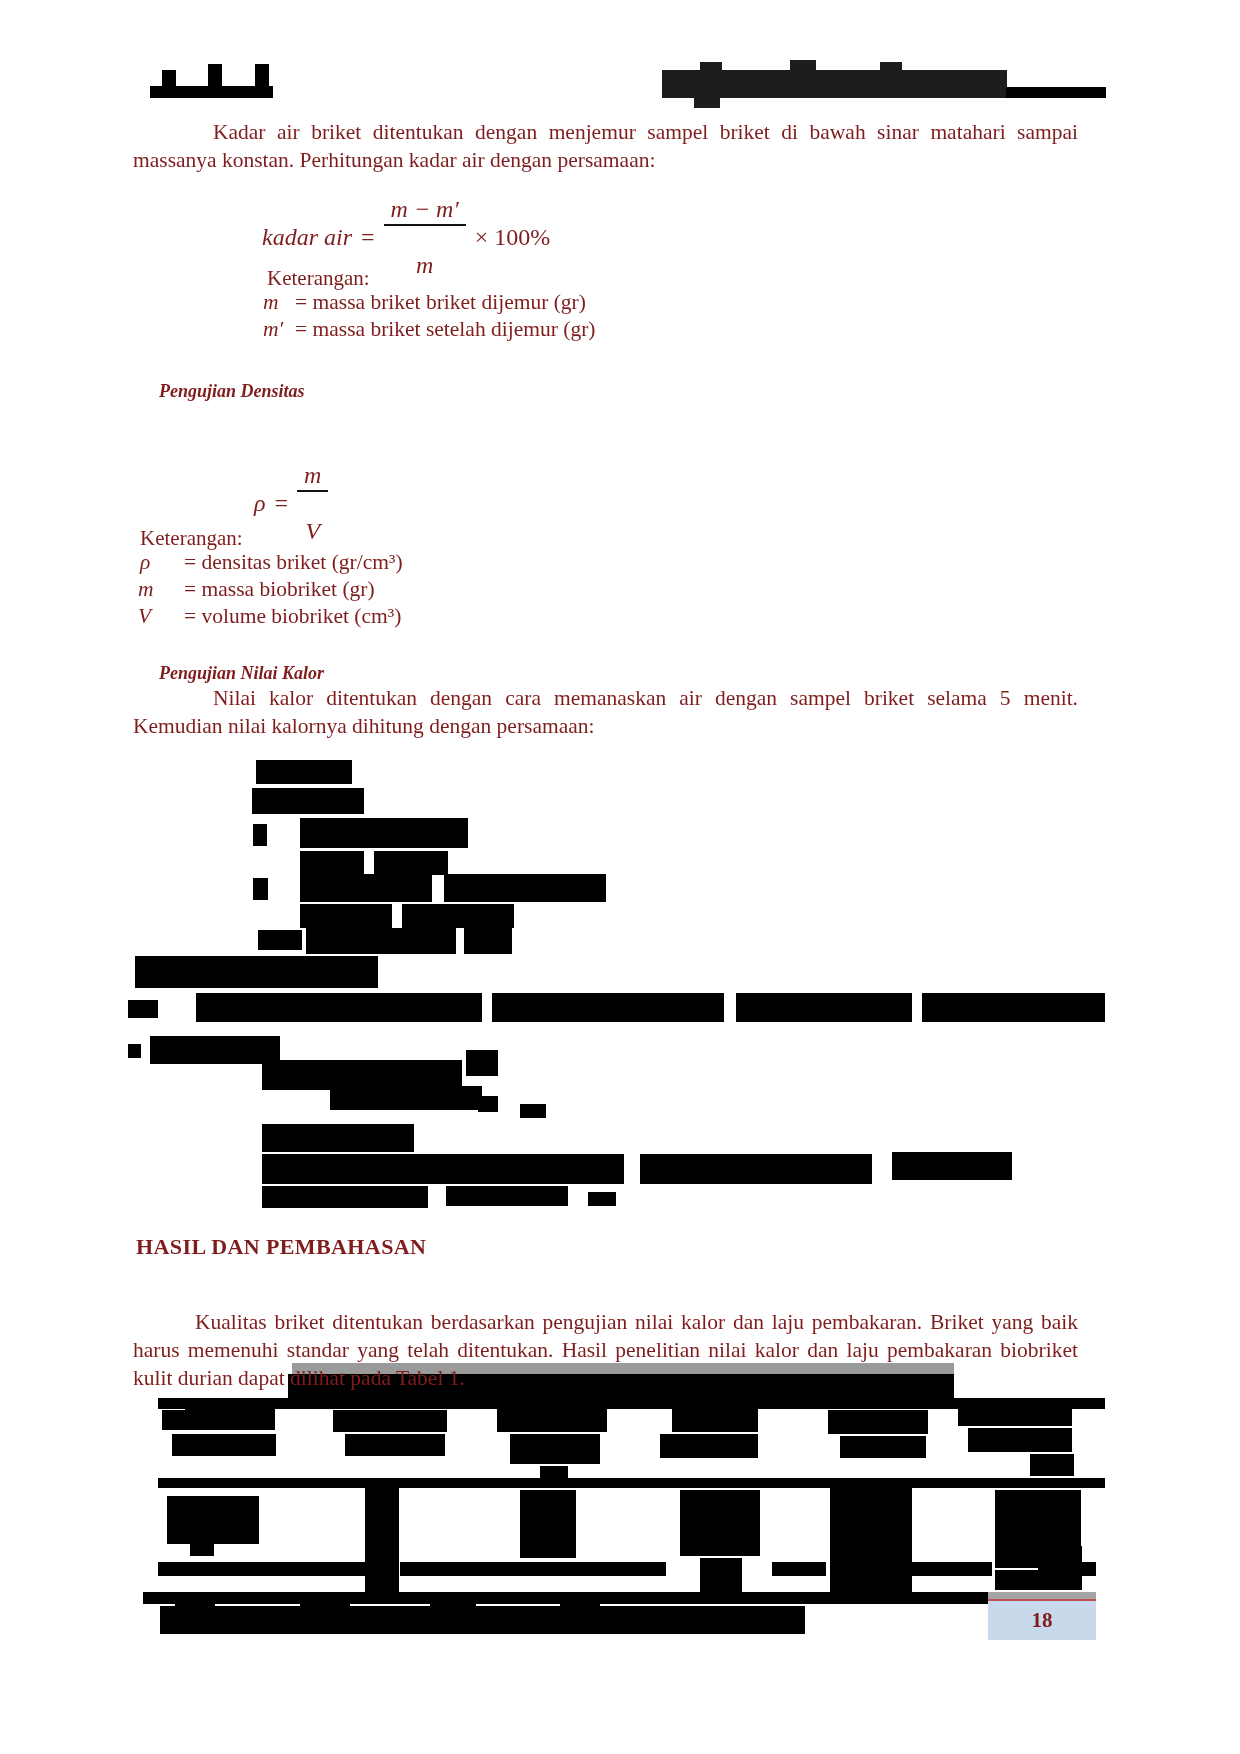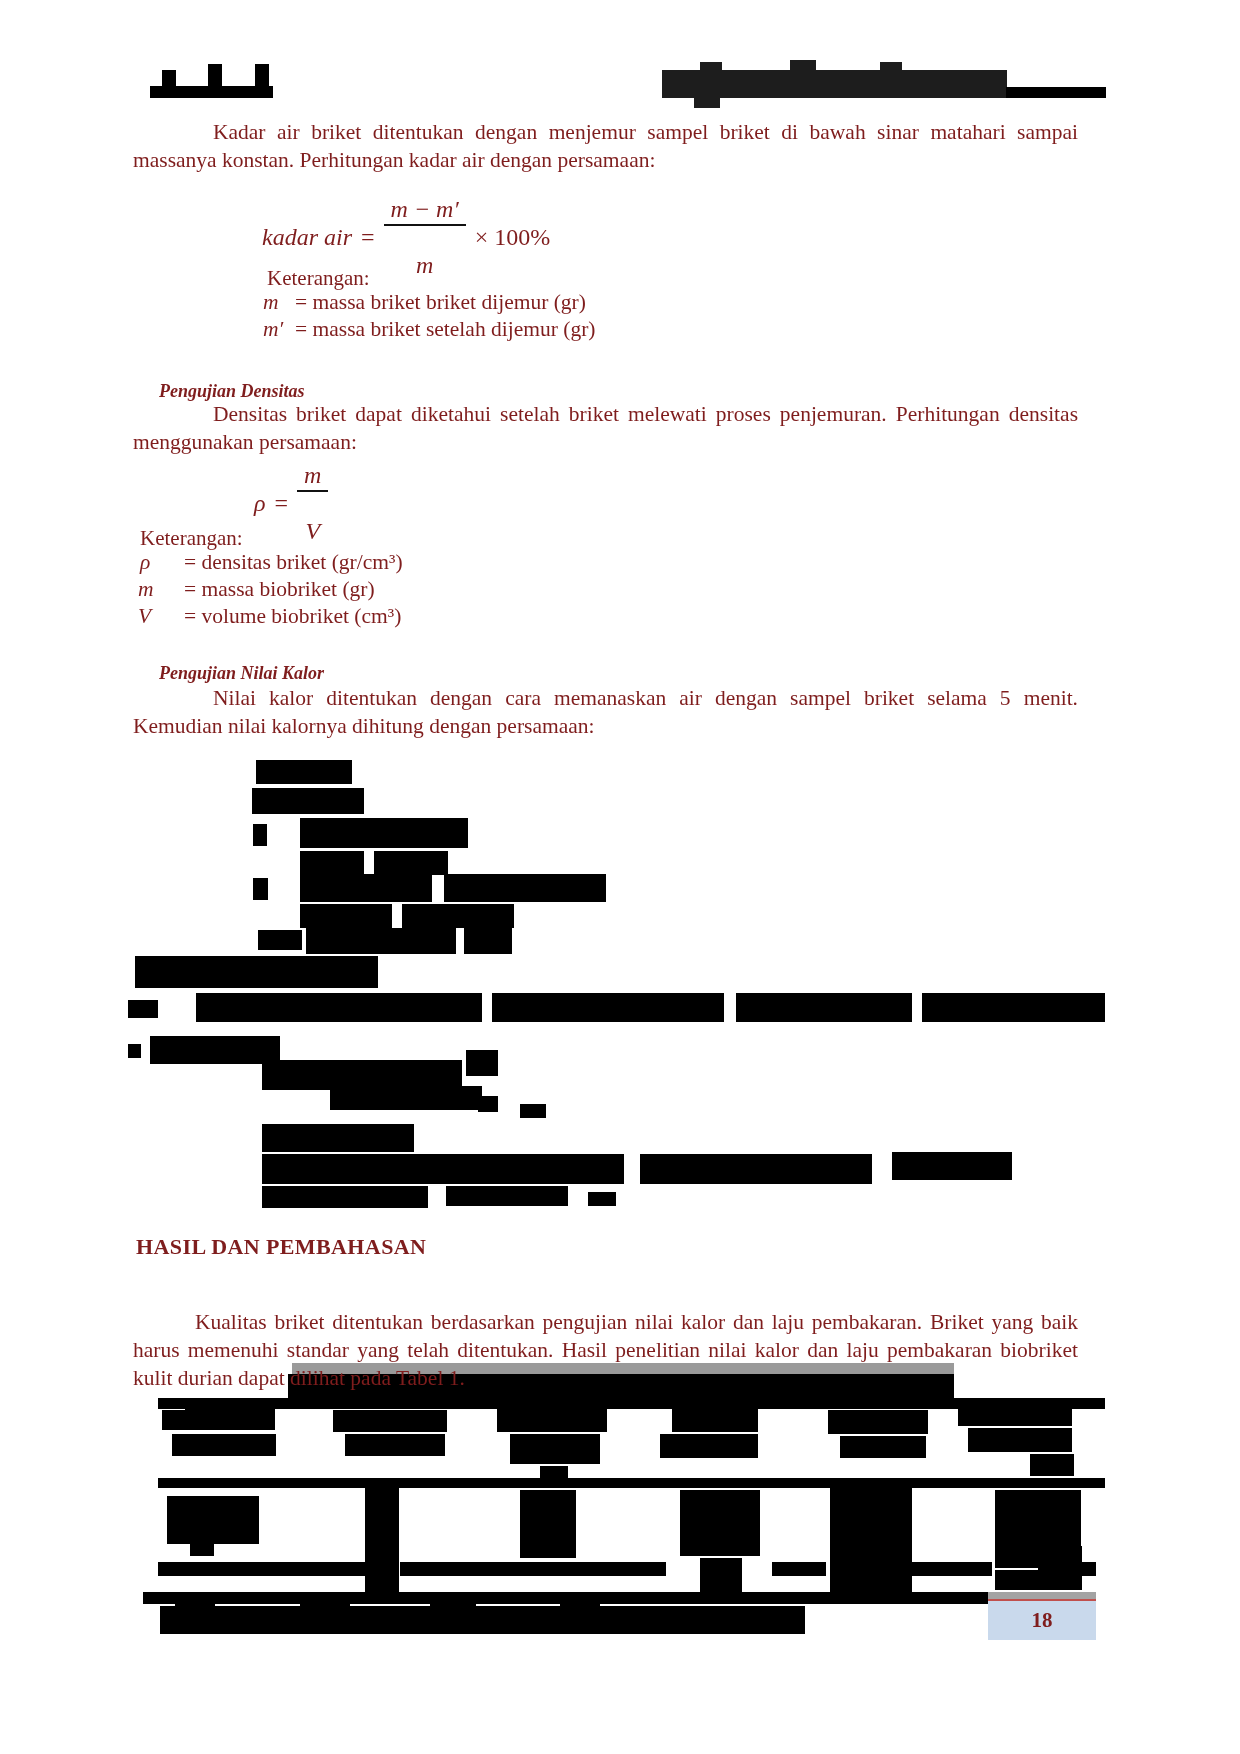--- a/index.html
+++ b/index.html
@@ -137,21 +137,20 @@
   <div class="defrow" style="top:290px;left:263px">
     <span class="sym" style="min-width:32px">m</span>
     <span>= massa briket briket dijemur (gr)</span>
   </div>
   <div class="defrow" style="top:317px;left:263px">
     <span class="sym" style="min-width:32px">m′</span>
     <span>= massa briket setelah dijemur (gr)</span>
   </div>
 
   <h3 class="h-bi" style="top:370px">Pengujian Densitas</h3>
-  <p class="para indent80" style="top:400px">Densitas briket dapat diketahui setelah briket melewati proses penjemuran. Perhitungan densitas menggunakan persamaan:</p>
 
   <div class="formula" style="top:462px;left:254px">
     <span class="it">ρ</span>
     <span>=</span>
     <span class="frac">
       <span class="num it">m</span>
       <span class="den it">V</span>
     </span>
   </div>
 

